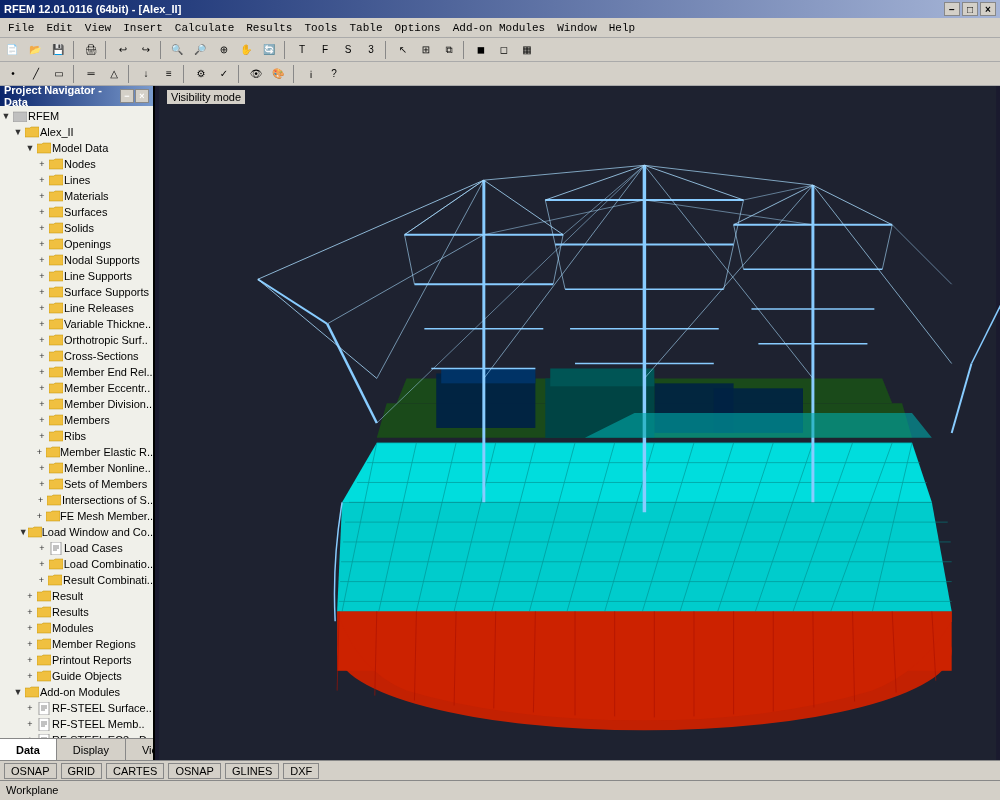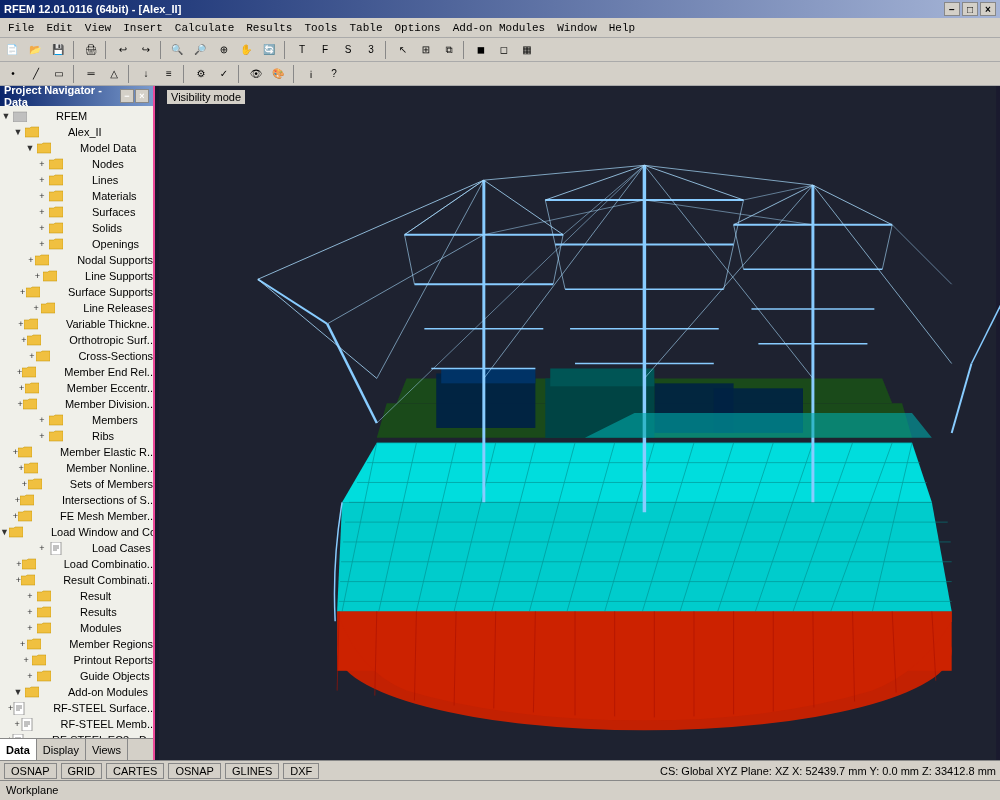--- a/index.html
+++ b/index.html
@@ -65,21 +65,21 @@
     #main-layout {
       display: flex;
       height: calc(800px - 18px - 20px - 48px - 20px - 20px);
     }
 
     
     #project-navigator {
       width: 155px;
       min-width: 155px;
       background: #f0f0ea;
-      border-right: 2px solid #ec4899;
+      border-right: 2px solid #000000;
       display: flex;
       flex-direction: column;
       overflow: hidden;
     }
     #nav-title-bar {
       background: linear-gradient(to right, #0a246a, #7a9acd);
       color: white;
       height: 20px;
       display: flex;
       align-items: center;
@@ -104,32 +104,32 @@
       display: flex;
       align-items: center;
       height: 16px;
       cursor: pointer;
       white-space: nowrap;
       overflow: hidden;
     }
     .tree-indent { display: inline-block; }
     .tree-toggle { width: 12px; display: inline-flex; align-items: center; justify-content: center; font-size: 9px; color: #333; }
     .tree-icon { width: 16px; height: 14px; display: inline-flex; align-items: center; justify-content: center; font-size: 10px; }
-    .tree-label { font-size: 11px; color: #000; margin-left: 28px; }
+    .tree-label { font-size: 11px; color: #000; }
 
     
     #nav-tabs {
       height: 22px;
       background: #d4d0c8;
       display: flex;
       align-items: center;
       border-top: 1px solid #888;
     }
     .nav-tab {
-      padding: 2px 6px;
+      padding: 2px 16px;
       font-size: 11px;
       cursor: pointer;
       border-right: 1px solid #888;
       height: 100%;
       display: flex; align-items: center;
     }
     .nav-tab.active { background: white; font-weight: bold; }
 
     
     #viewport {
@@ -851,18 +851,17 @@
 
 </div>
 
 <div id="status-bar">
   <div class="status-btn">OSNAP</div>
   <div class="status-btn">GRID</div>
   <div class="status-btn">CARTES</div>
   <div class="status-btn">OSNAP</div>
   <div class="status-btn">GLINES</div>
   <div class="status-btn">DXF</div>
-  <div id="coords">CS: Global XYZ   Plane: XZ   X: 52439.7 mm Y: 0.0 mm   Z: 33412.8 mm</div>
 </div>
 
 <div id="workplane-bar">
   <span>Workplane</span>
 </div>
 
 </body></html>

